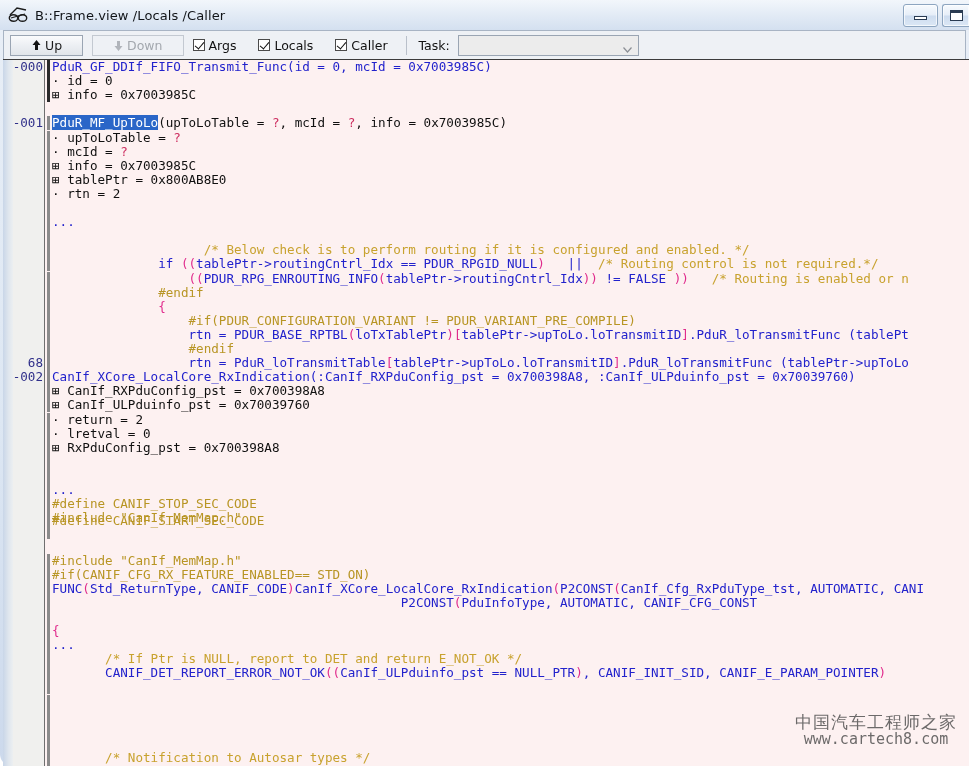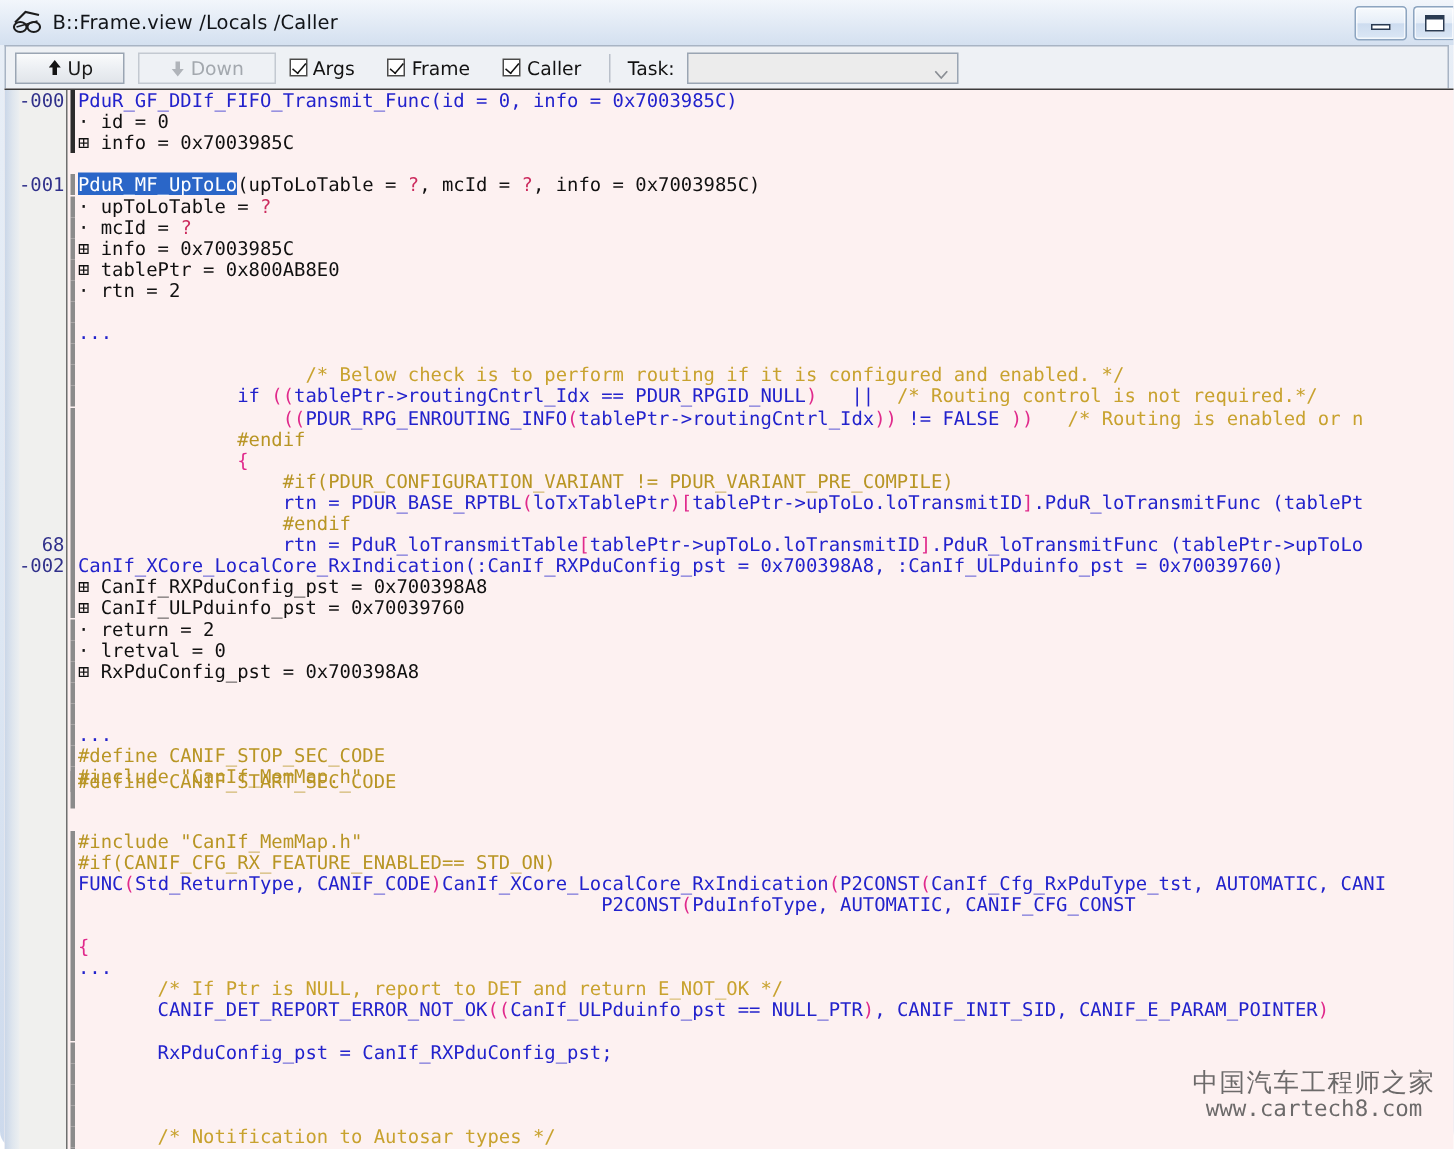--- a/index.html
+++ b/index.html
@@ -273,21 +273,21 @@
       </span>
       <span>Down</span>
     </div>
 
     <div class="chk-group">
       <span class="checkbox"></span>
       <span>Args</span>
     </div>
     <div class="chk-group">
       <span class="checkbox"></span>
-      <span>Frame</span>
+      <span>Locals</span>
     </div>
     <div class="chk-group">
       <span class="checkbox"></span>
       <span>Caller</span>
     </div>
 
     <div class="tb-sep"></div>
 
     <span class="task-label">Task:</span>
     <div class="task-combo">
@@ -298,21 +298,21 @@
           </svg>
       </span>
     </div>
   </div>
 
   <div class="codearea">
     <div class="gutter">
       <div class="gutter-shade"></div>
     </div>
     <div class="rows" id="rows">
-        <div class="row" style="top: 0px; position: absolute; left: 0px; right: 0px;"><span class="ln">-000</span><span class="bar dark"></span><span class="txt"><span class="c-frame">PduR_GF_DDIf_FIFO_Transmit_Func(id = 0, info = 0x7003985C)</span></span></div>
+        <div class="row" style="top: 0px; position: absolute; left: 0px; right: 0px;"><span class="ln">-000</span><span class="bar dark"></span><span class="txt"><span class="c-frame">PduR_GF_DDIf_FIFO_Transmit_Func(id = 0, mcId = 0x7003985C)</span></span></div>
         <div class="row" style="top: 14.1px; position: absolute; left: 0px; right: 0px;"><span class="bar dark"></span><span class="txt"><span class="c-var">· id = 0</span></span></div>
         <div class="row" style="top: 28.2px; position: absolute; left: 0px; right: 0px;"><span class="bar dark"></span><span class="txt"><span class="c-var">⊞ info = 0x7003985C</span></span></div>
         <div class="row" style="top: 42.3px; position: absolute; left: 0px; right: 0px;"><span class="txt"></span></div>
         <div class="row" style="top: 56.4px; position: absolute; left: 0px; right: 0px;"><span class="ln">-001</span><span class="bar grey"></span><span class="txt"><span class="c-sel">PduR_MF_UpToLo</span><span class="c-var">(upToLoTable = </span><span class="c-q">?</span><span class="c-var">, mcId = </span><span class="c-q">?</span><span class="c-var">, info = 0x7003985C)</span></span></div>
         <div class="row" style="top: 70.5px; position: absolute; left: 0px; right: 0px;"><span class="bar grey"></span><span class="txt"><span class="c-var">· upToLoTable = </span><span class="c-q">?</span></span></div>
         <div class="row" style="top: 84.6px; position: absolute; left: 0px; right: 0px;"><span class="bar grey"></span><span class="txt"><span class="c-var">· mcId = </span><span class="c-q">?</span></span></div>
         <div class="row" style="top: 98.7px; position: absolute; left: 0px; right: 0px;"><span class="bar grey"></span><span class="txt"><span class="c-var">⊞ info = 0x7003985C</span></span></div>
         <div class="row" style="top: 112.8px; position: absolute; left: 0px; right: 0px;"><span class="bar grey"></span><span class="txt"><span class="c-var">⊞ tablePtr = 0x800AB8E0</span></span></div>
         <div class="row" style="top: 126.9px; position: absolute; left: 0px; right: 0px;"><span class="bar grey"></span><span class="txt"><span class="c-var">· rtn = 2</span></span></div>
         <div class="row" style="top: 141px; position: absolute; left: 0px; right: 0px;"><span class="bar grey"></span><span class="txt"></span></div>
@@ -343,21 +343,21 @@
         <div class="row" style="top: 493.5px; position: absolute; left: 0px; right: 0px;"><span class="bar grey"></span><span class="txt"><span class="c-pre">#include "CanIf_MemMap.h"</span></span></div>
         <div class="row" style="top: 507.6px; position: absolute; left: 0px; right: 0px;"><span class="bar grey"></span><span class="txt"><span class="c-pre">#if(CANIF_CFG_RX_FEATURE_ENABLED== STD_ON)</span></span></div>
         <div class="row" style="top: 521.7px; position: absolute; left: 0px; right: 0px;"><span class="bar grey"></span><span class="txt"><span class="c-kw">FUNC</span><span class="c-punct">(</span><span class="c-kw">Std_ReturnType, CANIF_CODE</span><span class="c-punct">)</span><span class="c-kw">CanIf_XCore_LocalCore_RxIndication</span><span class="c-punct">(</span><span class="c-kw">P2CONST</span><span class="c-punct">(</span><span class="c-kw">CanIf_Cfg_RxPduType_tst, AUTOMATIC, CANI</span></span></div>
         <div class="row" style="top: 535.8px; position: absolute; left: 0px; right: 0px;"><span class="bar grey"></span><span class="txt"><span class="c-kw">                                              P2CONST</span><span class="c-punct">(</span><span class="c-kw">PduInfoType, AUTOMATIC, CANIF_CFG_CONST</span></span></div>
         <div class="row" style="top: 549.9px; position: absolute; left: 0px; right: 0px;"><span class="bar grey"></span><span class="txt"></span></div>
         <div class="row" style="top: 564px; position: absolute; left: 0px; right: 0px;"><span class="bar grey"></span><span class="txt"><span class="c-punct">{</span></span></div>
         <div class="row" style="top: 578.1px; position: absolute; left: 0px; right: 0px;"><span class="bar grey"></span><span class="txt"><span class="c-dots">...</span></span></div>
         <div class="row" style="top: 592.2px; position: absolute; left: 0px; right: 0px;"><span class="bar grey"></span><span class="txt"><span class="c-cmt">       /* If Ptr is NULL, report to DET and return E_NOT_OK */</span></span></div>
         <div class="row" style="top: 606.3px; position: absolute; left: 0px; right: 0px;"><span class="bar grey"></span><span class="txt"><span class="c-kw">       CANIF_DET_REPORT_ERROR_NOT_OK</span><span class="c-punct">((</span><span class="c-kw">CanIf_ULPduinfo_pst == NULL_PTR</span><span class="c-punct">)</span><span class="c-kw">, CANIF_INIT_SID, CANIF_E_PARAM_POINTER</span><span class="c-punct">)</span></span></div>
         <div class="row" style="top: 620.4px; position: absolute; left: 0px; right: 0px;"><span class="bar grey"></span><span class="txt"></span></div>
-        <div class="row" style="top: 634.5px; position: absolute; left: 0px; right: 0px;"><span class="bar grey"></span><span class="txt"><span class="c-kw">       RxPduConfig_pst = CanIf_RXPduConfig_pst;</span></span></div>
+        <div class="row" style="top: 634.5px; position: absolute; left: 0px; right: 0px;"><span class="bar grey"></span></div>
         <div class="row" style="top: 648.6px; position: absolute; left: 0px; right: 0px;"><span class="bar grey"></span><span class="txt"></span></div>
         <div class="row" style="top: 662.7px; position: absolute; left: 0px; right: 0px;"><span class="bar grey"></span></div>
         <div class="row" style="top: 676.8px; position: absolute; left: 0px; right: 0px;"><span class="bar grey"></span><span class="txt"></span></div>
         <div class="row" style="top: 690.9px; position: absolute; left: 0px; right: 0px;"><span class="bar grey"></span><span class="txt"><span class="c-cmt">       /* Notification to Autosar types */</span></span></div>
         <div class="row" style="top: 705px; position: absolute; left: 0px; right: 0px;"><span class="ln">665</span><span class="bar grey"></span><span class="txt"><span class="c-kw">       CanIf_Prv_ConfigSet_tpst-&gt;RxAutosarUL_Ptr</span><span class="c-punct">[</span><span class="c-kw">RxPduConfig_pst-&gt;IndexForUL_u8</span><span class="c-punct">]</span><span class="c-kw">.CanIfRxPduIndication_pfct</span><span class="c-punct">(</span></span></div>
       </div>
 
     <div class="watermark">
       <div class="wm-cn">中国汽车工程师之家</div>
       <div class="wm-url">www.cartech8.com</div>

